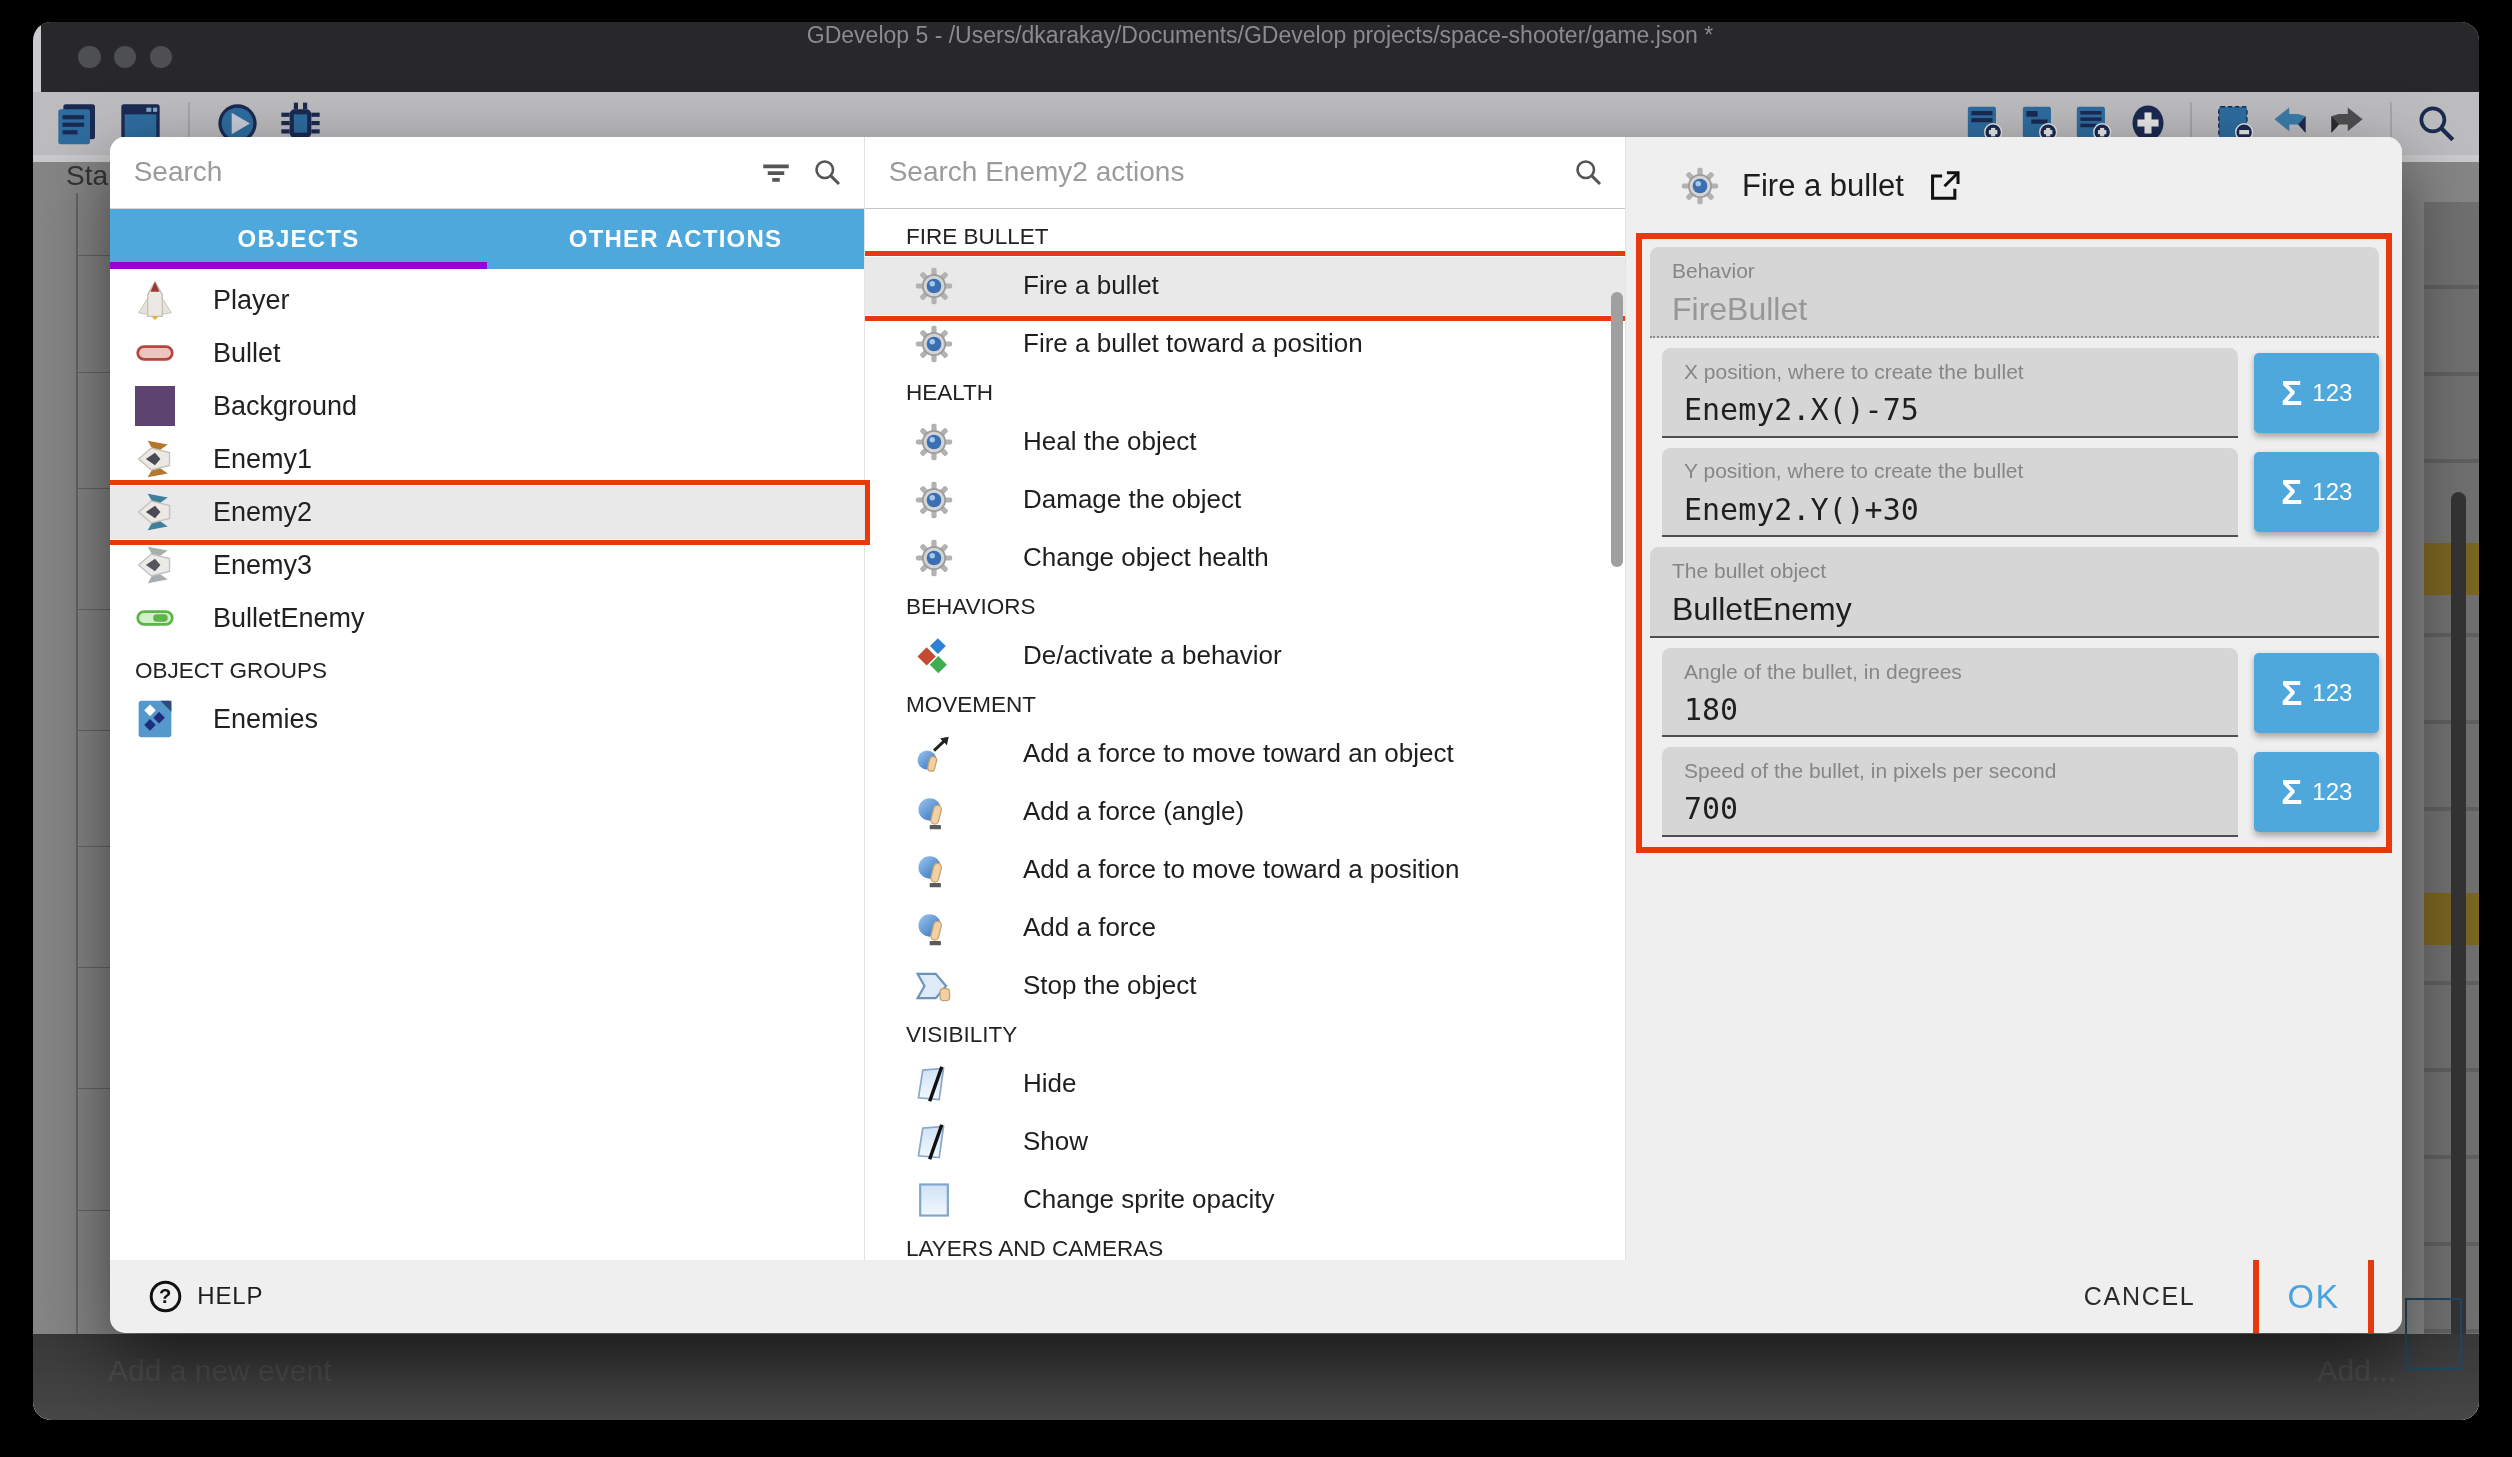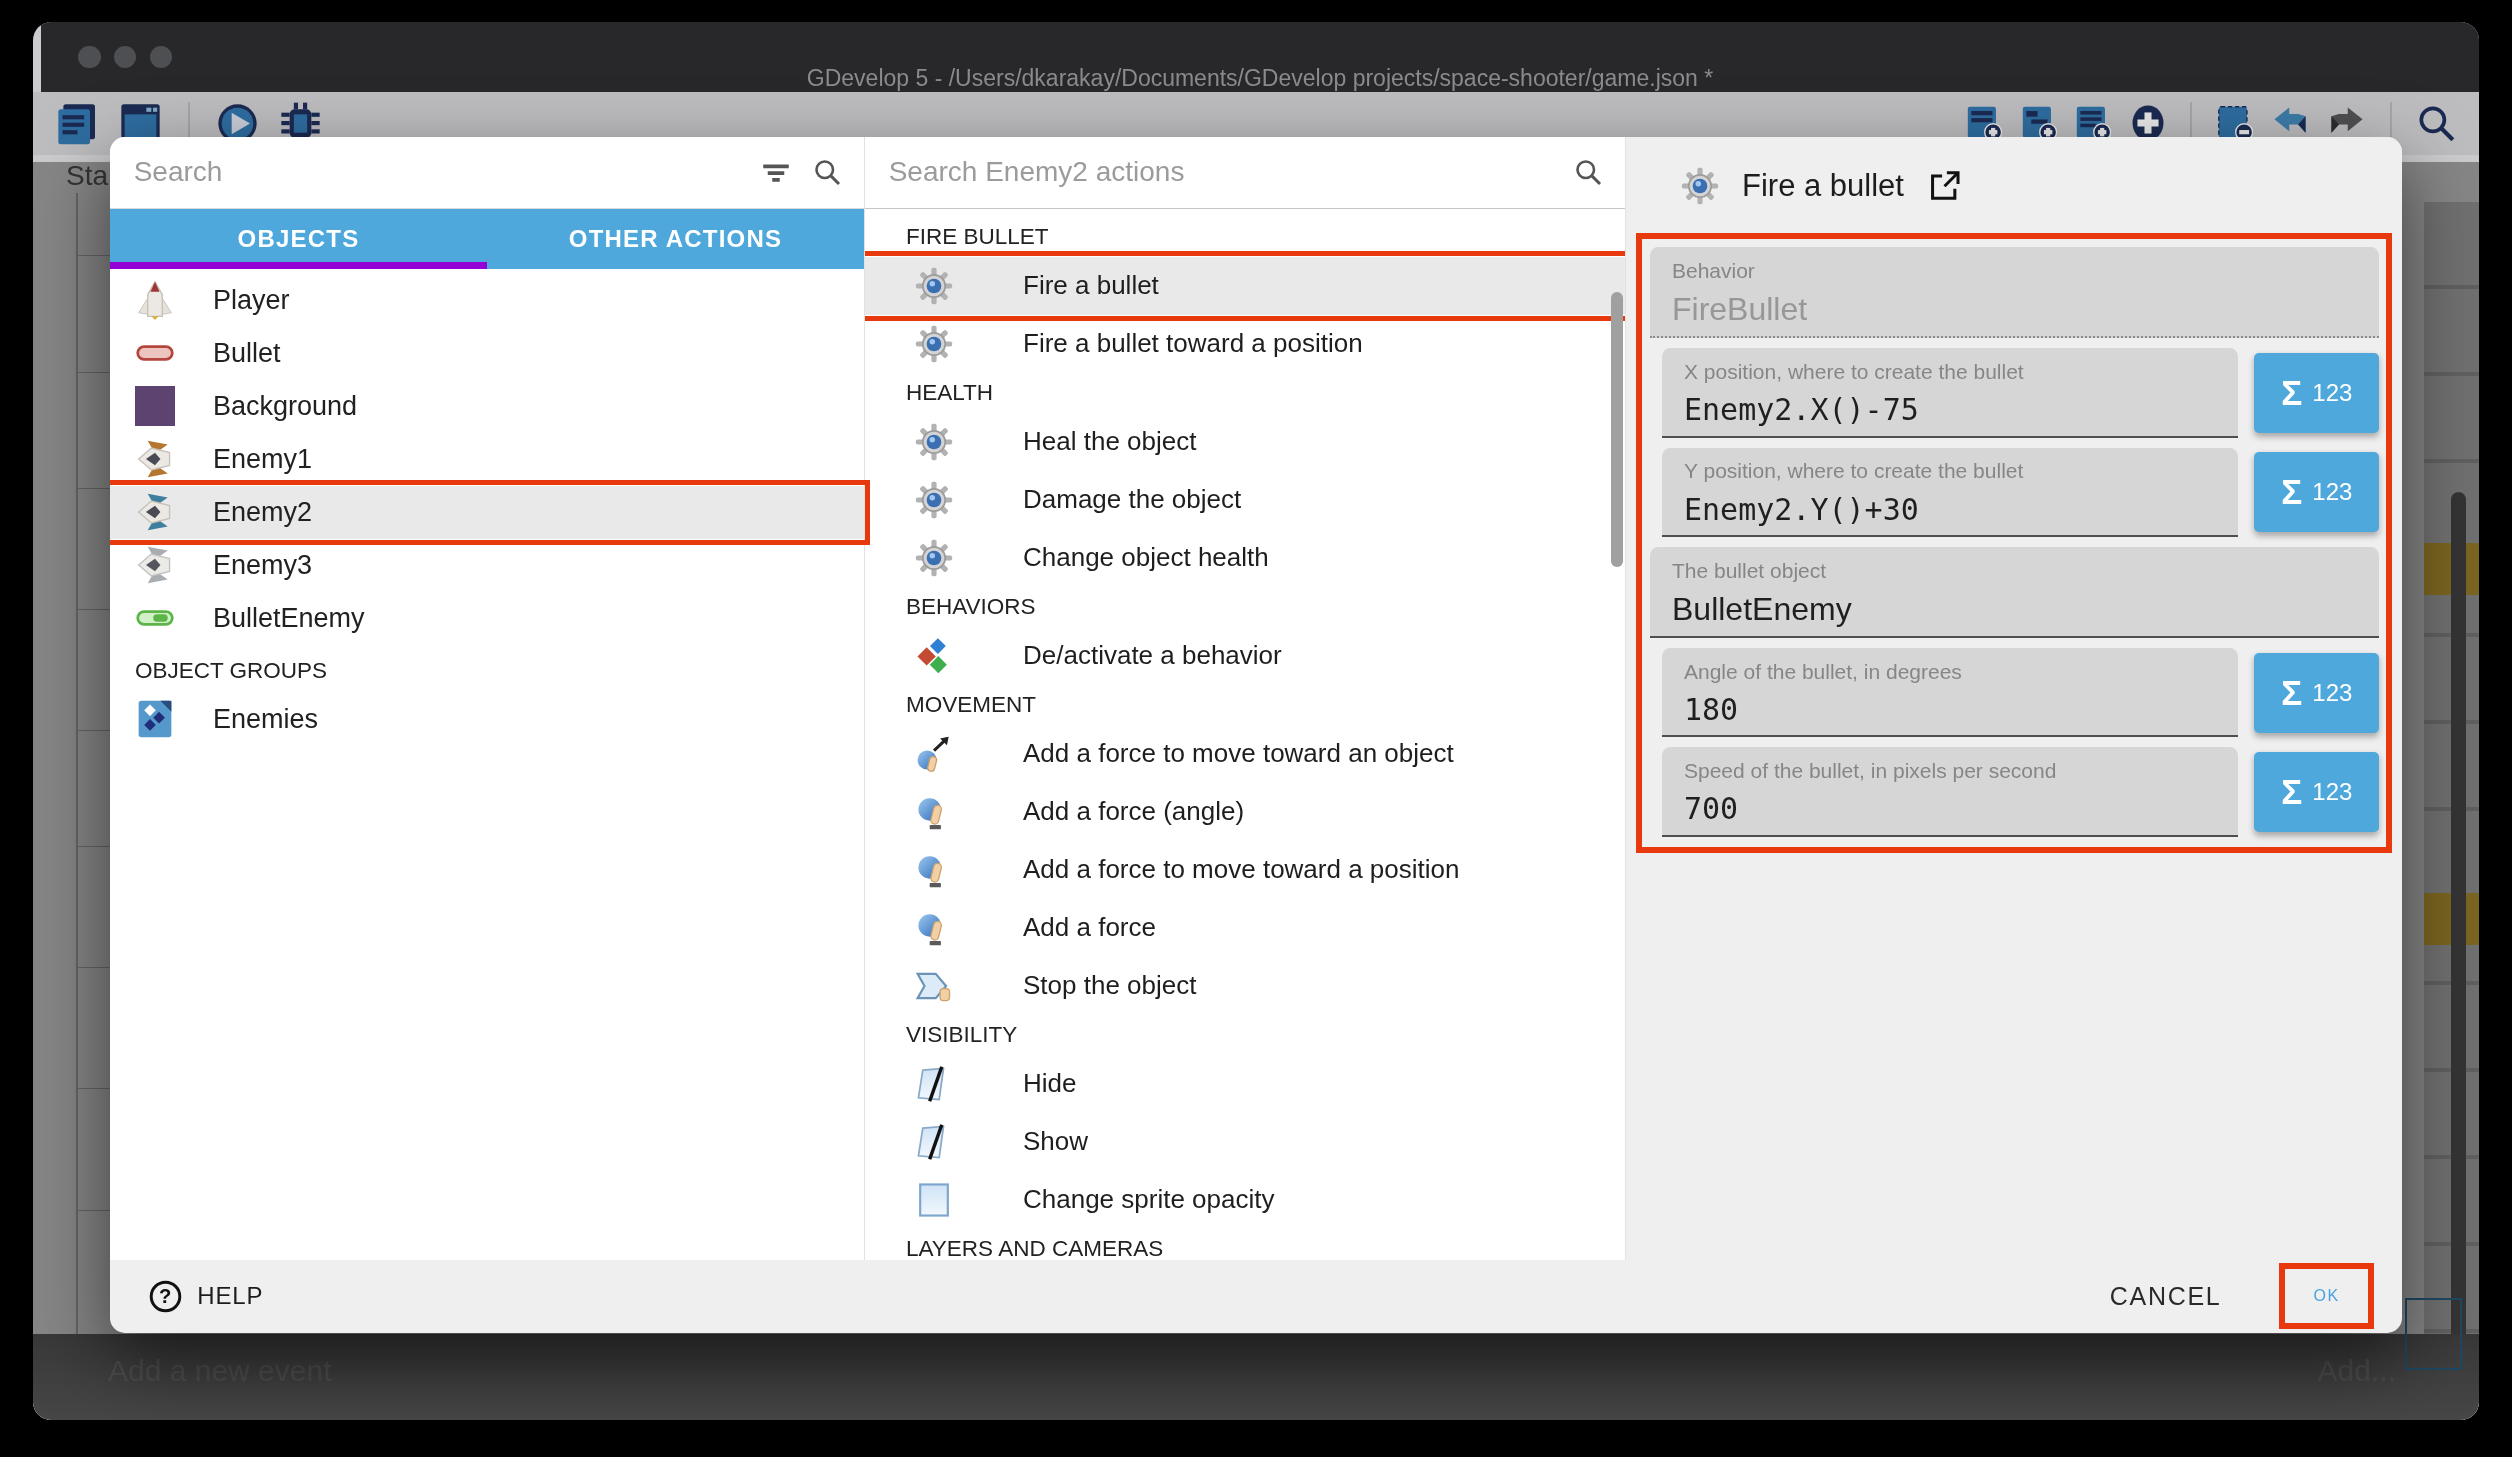--- a/index.html
+++ b/index.html
@@ -2,21 +2,21 @@
 <html style="font-size:13.3px"><head>
 <meta charset="utf-8">
 <style>
   html,body{margin:0;padding:0;background:#000;width:2512px;height:1458px;position:relative;
     font-family:"Liberation Sans",sans-serif;-webkit-font-smoothing:antialiased;}
   *{box-sizing:border-box;}
   .window{position:absolute;left:33px;top:21.7px;width:2446px;height:1398px;border-radius:18.3px;
     overflow:hidden;background:#cbcbcd;}
   
   .titlebar{position:absolute;top:0;left:8px;right:0;height:70px;background:#28282a;
-    display:flex;align-items:flex-end;justify-content:center;}
+    display:flex;align-items:flex-start;justify-content:center;}
   .traffic{position:absolute;left:37px;top:24px;display:flex;gap:13.3px;}
   .traffic span{width:22.5px;height:22.5px;border-radius:50%;background:#4e4f52;display:block;}
   .win-title{color:#8b8b8d;font-size:23px;}
   
   .content{position:absolute;top:70px;left:0;right:0;bottom:0;background:#cbcbcd;}
   .toolbar{position:absolute;top:0;left:0;right:0;height:63px;background:#bdbdbf;
     display:flex;align-items:center;padding:0 21.7px;}
   .tb-group{display:flex;align-items:center;gap:18.3px;}
   .tb-right{margin-left:auto;display:flex;align-items:center;gap:16.7px;}
   .tb-sep{width:1.7px;height:43px;background:#a6a6a8;margin:0 6.7px;}
@@ -86,21 +86,21 @@
   .sigma-btn{width:125px;height:80px;background:#4fa8dc;border-radius:5px;display:flex;align-items:center;
     justify-content:center;gap:10px;color:#fff;box-shadow:0 3.3px 6.7px rgba(0,0,0,.3);cursor:pointer;flex:0 0 auto;}
   .sigma-btn .sg{font-size:35px;font-weight:bold;}
   .sigma-btn .nums{font-size:24px;}
   
   .dialog-footer{height:73px;flex:0 0 auto;display:flex;align-items:center;padding:0 28px 0 37px;}
   .help-btn{display:flex;align-items:center;gap:13.3px;font-size:24px;color:#1c1c1c;letter-spacing:0.8px;cursor:pointer;}
   .footer-spacer{flex:1;}
   .cancel-btn{font-size:25px;color:#2a2a2a;letter-spacing:1.7px;margin-right:43px;cursor:pointer;padding:11.7px 15px;}
   .ok-wrap{border:6.7px solid #e8380e;padding:0;}
-  .ok-btn{font-size:16px;color:#4aa3e0;letter-spacing:1.7px;padding:18.3px 28px;cursor:pointer;}
+  .ok-btn{font-size:34px;color:#4aa3e0;letter-spacing:1.7px;padding:18.3px 28px;cursor:pointer;}
   svg{display:block;}
 </style>
 </head>
 <body>
 
 <svg width="0" height="0" style="position:absolute">
   <defs>
     <linearGradient id="gradBall" x1="0" y1="0" x2="1" y2="1">
       <stop offset="0" stop-color="#9cc8f0"></stop>
         <stop offset="1" stop-color="#2f6db8"></stop>

